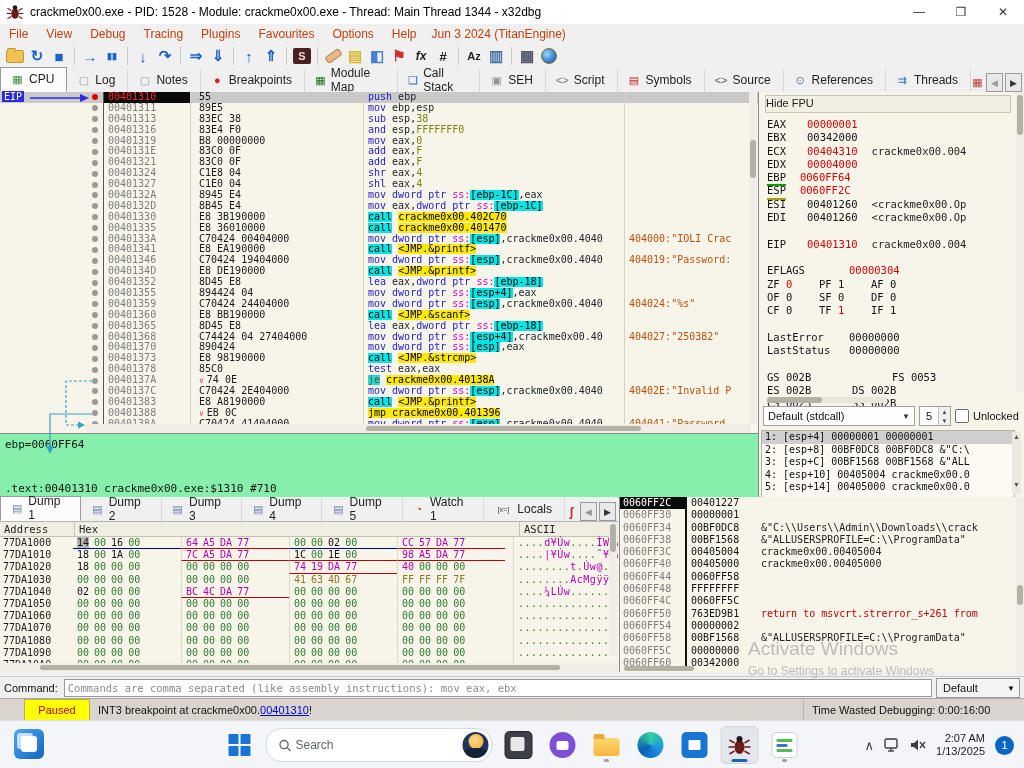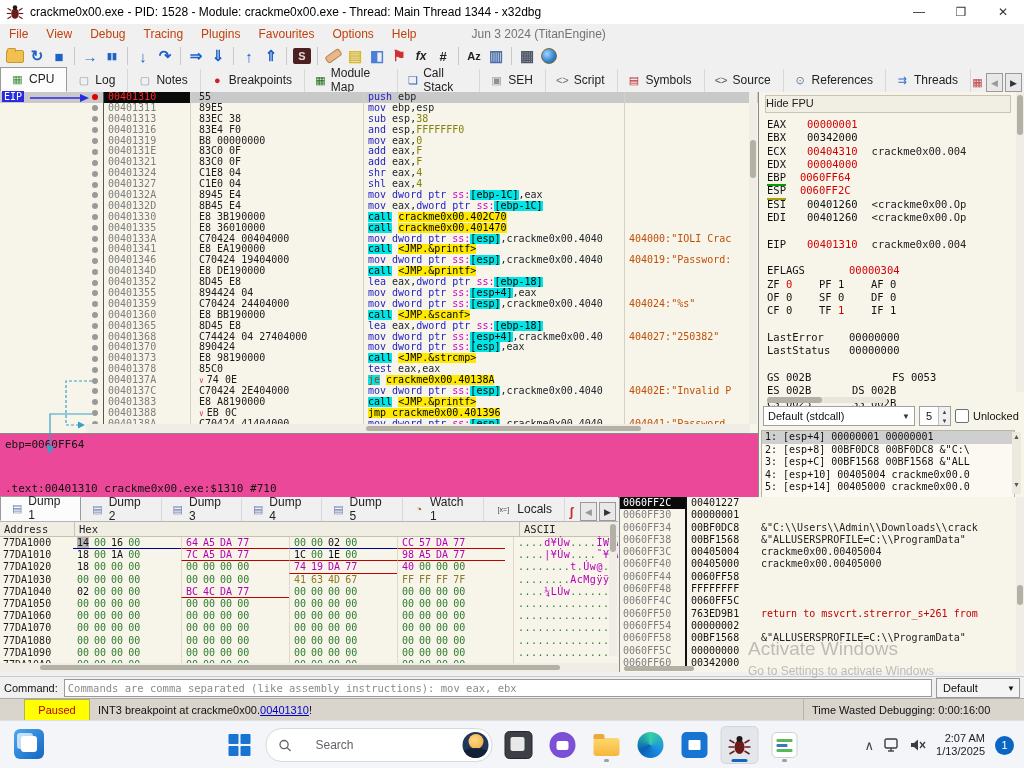--- a/index.html
+++ b/index.html
@@ -12,21 +12,21 @@
             display:flex;align-items:center;border-bottom:1px solid #e6e6e6;}
   .titlebar .appico{width:18px;height:18px;margin:0 6px 0 6px;flex:0 0 auto;}
   .titlebar .ttl{font-size:12px;color:#000;white-space:nowrap;}
   .winbtns{margin-left:auto;display:flex;height:24px;}
   .winbtn{width:42px;height:24px;display:flex;align-items:center;justify-content:center;
           font-size:12px;color:#333;}
   
   .menubar{position:absolute;left:0;top:24px;width:1024px;height:20px;display:flex;
            align-items:center;background:#f0f0f0;}
   .menuitem{padding:0 9px;font-size:12px;color:#c2410c;}
-  .menuextra{color:#737373;padding-left:6px;margin-left:40px;}
+  .menuextra{color:#c2410c;padding-left:6px;}
   
   .toolbar{position:absolute;left:0;top:44px;width:1024px;height:24px;background:#f0f0f0;
            display:flex;align-items:center;padding-left:4px;border-bottom:1px solid #e2e2e2;}
   .tbico{width:22px;height:20px;display:flex;align-items:center;justify-content:center;
          font-size:15px;font-weight:bold;}
   .tbsep{width:1px;height:18px;background:#c9c9c9;margin:0 4px;}
   .tb-folder{width:16px;height:11px;background:#f0c050;border:1px solid #c89830;border-radius:2px;position:relative;}
   .tb-folder:before{content:"";position:absolute;left:0;top:-3px;width:7px;height:3px;background:#f0c050;border:1px solid #c89830;border-bottom:none;border-radius:2px 2px 0 0;}
   .tb-pill{width:15px;height:6px;background:#e8b88a;border:1px solid #b88850;border-radius:3px;transform:rotate(-35deg);}
   .tb-globe{width:14px;height:14px;border-radius:50%;background:radial-gradient(circle at 35% 35%,#9fd7ff,#2f7fd0 60%,#1b5fa0);border:1px solid #8a6a20;}
@@ -64,21 +64,21 @@
   .tk-y{background:#ffe900;color:#000;}
   .tk-je{background:#00e6e6;color:#c83000;}
   .eip-label{position:absolute;left:2px;top:0px;background:#2a2ae0;color:#fff;font-size:10px;
              line-height:11px;padding:0 2px;font-family:"DejaVu Sans Mono",monospace;}
   .graph{position:absolute;left:0;top:0;pointer-events:none;}
   .hscroll{position:absolute;height:9px;background:#efede5;}
   .hthumb{position:absolute;top:2px;height:5px;background:#b3b0a6;border-radius:3px;}
   .vscroll{position:absolute;width:8px;background:#efede5;}
   .vthumb{position:absolute;left:1px;width:6px;background:#b3b0a6;border-radius:3px;}
   
-  .infopane{position:absolute;left:0;top:433px;width:758px;height:64px;background:#ec4899;
+  .infopane{position:absolute;left:0;top:433px;width:758px;height:64px;background:#86efac;
             border-top:1px solid #8a8a8a;border-right:1px solid #8a8a8a;font-size:11px;}
   .infoline1{position:absolute;left:5px;top:4px;}
   .infoline2{position:absolute;left:5px;top:48px;}
   
   .registers{position:absolute;left:759px;top:92px;width:265px;height:405px;background:#f7f4ea;overflow:hidden;}
   .hidefpu{position:absolute;left:6px;top:3px;width:244px;height:16px;background:#f1eee3;
            border:1px solid #c8c4b4;text-align:left;font-size:11px;line-height:15px;color:#222;}
   .reglines{position:absolute;left:8px;top:26px;width:250px;font-size:10.5px;}
   .regline{height:13.3px;line-height:13.3px;white-space:nowrap;}
   .rlabel{display:inline-block;width:40px;color:#111;}
@@ -168,21 +168,21 @@
   .tbcenter{position:absolute;left:50%;top:4px;transform:translateX(-50%);display:flex;
             align-items:center;gap:8px;height:40px;}
   .tbapp{width:36px;height:36px;border-radius:5px;display:flex;align-items:center;justify-content:center;position:relative;}
   .tbapp.active{background:#e3e7ec;border:1px solid #d2d6dc;}
   .tbapp .rundot{position:absolute;bottom:1px;left:50%;transform:translateX(-50%);width:5px;height:3px;
                  border-radius:2px;background:#9aa0a8;}
   .tbapp.active .rundot{width:16px;background:#1565c0;}
   .startico{display:grid;grid-template-columns:10px 10px;grid-template-rows:10px 10px;gap:2px;}
   .startico i{background:#1874d2;border-radius:1px;}
   .searchpill{width:210px;height:32px;border-radius:16px;background:#fff;border:1px solid #d5d8dd;
-              display:flex;align-items:center;padding:0 3px 0 12px;gap:24px;}
+              display:flex;align-items:center;padding:0 3px 0 12px;gap:4px;}
   .searchpill .stext{color:#5f6368;font-size:12px;flex:1;}
   .weather{width:26px;height:26px;border-radius:50%;overflow:hidden;position:relative;background:#20375c;}
   .weather .moon{position:absolute;left:6px;top:2px;width:15px;height:15px;border-radius:50%;
                  background:radial-gradient(circle at 40% 40%,#ffd98a,#f0a830);}
   .weather .hill{position:absolute;bottom:-4px;left:-3px;width:32px;height:14px;background:#142238;
                  border-radius:50% 50% 0 0;}
   .ico-dark{width:26px;height:26px;border-radius:5px;background:#3c3f46;border:1px solid #24262b;}
   .ico-dark i{display:block;margin:5px;width:14px;height:14px;background:#e8e8e8;border-radius:2px;}
   .ico-chat{width:26px;height:26px;border-radius:50%;background:#7b4fd6;display:flex;align-items:center;justify-content:center;}
   .ico-chat i{width:12px;height:9px;background:#fff;border-radius:2px;}

